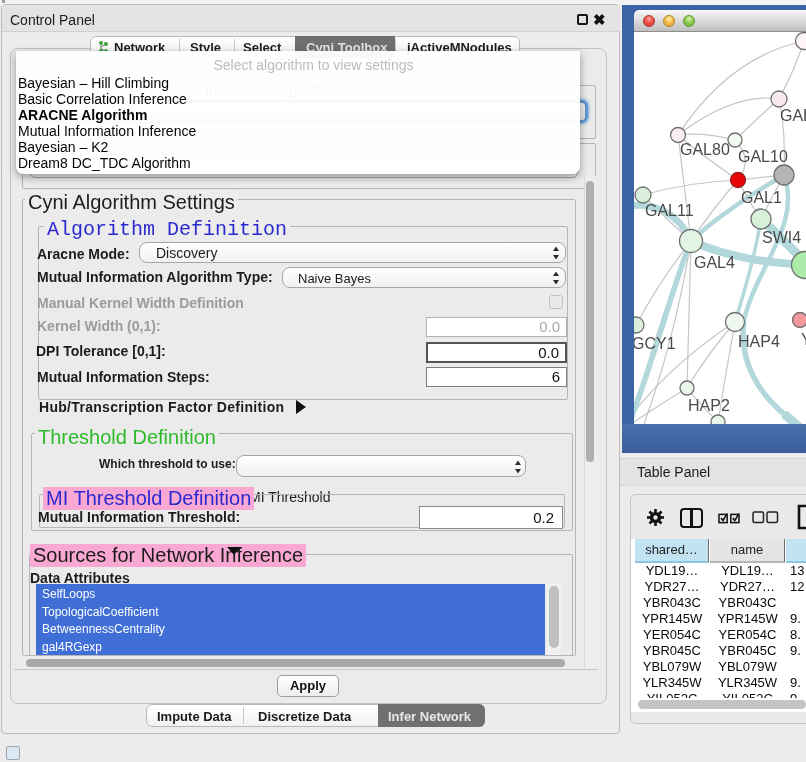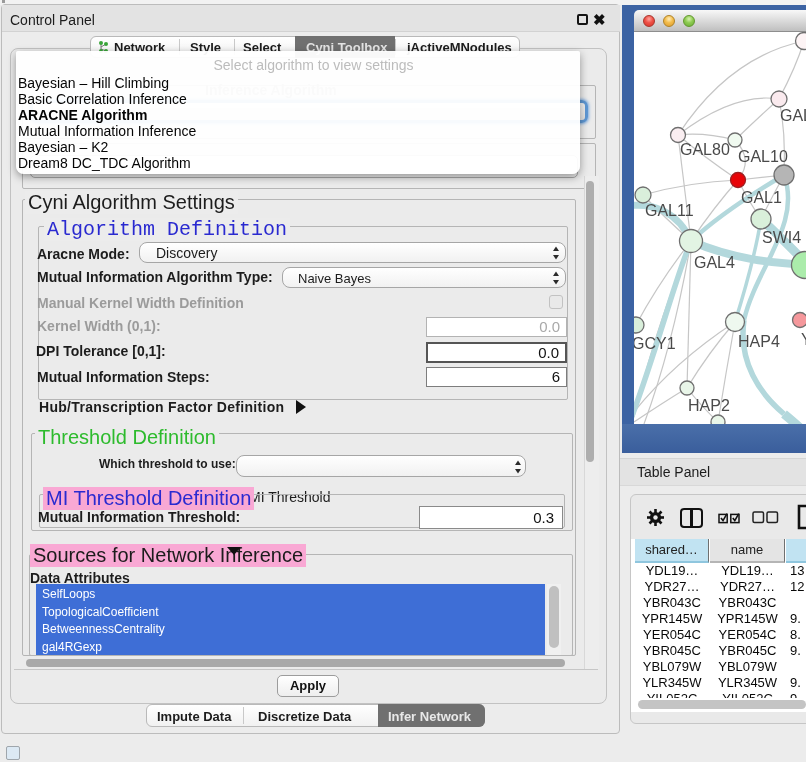--- a/index.html
+++ b/index.html
@@ -102,21 +102,21 @@
 <div class="combo" style="left:236px;top:455px;width:290px;height:22px;"></div>
 <div class="lbl t14" style="left:249px;top:457px;margin-top:32px;">MI Threshold</div>
 <svg class="abs" style="left:514px;top:460px;" width="8" height="14" viewBox="0 0 8 14">
     <path d="M4,0.5 L7,5 L1,5 Z" fill="#2b2b2b"></path>
     <path d="M4,13.5 L7,9 L1,9 Z" fill="#2b2b2b"></path>
   </svg>
 
 <div class="gbox" style="left:39px;top:494px;width:526px;height:34px;"></div>
 <div class="gcap" style="left:43px;top:487px;color:#2a2ad0;background:#f9a8d4;">MI Threshold Definition</div>
 <div class="lbl b t14" style="left:38px;top:509px;">Mutual Information Threshold:</div>
-<div class="field" style="left:419px;top:506px;width:144px;height:23px;border-color:#8a8a8a;color:#111;font-size:15px;line-height:21px;padding-right:8px;">0.3</div>
+<div class="field" style="left:419px;top:506px;width:144px;height:23px;border-color:#8a8a8a;color:#111;font-size:15px;line-height:21px;padding-right:8px;">0.2</div>
 
 <div class="gbox" style="left:29px;top:554px;width:544px;height:102px;"></div>
 <div class="gcap" style="left:30px;top:544px;background:#f9a8d4;">Sources for Network Inference</div>
 <div class="abs" style="left:227px;top:547px;width:0;height:0;border-top:8px solid #111;border-left:7px solid transparent;border-right:7px solid transparent;"></div>
 <div class="lbl b t14" style="left:30px;top:570px;">Data Attributes</div>
 <div class="abs" style="left:36px;top:584px;width:509px;height:71px;background:#3e6ed6;"></div>
 <div class="abs" style="left:42px;top:586px;width:400px;font-size:12px;color:#fff;line-height:17.6px;">SelfLoops<br>TopologicalCoefficient<br>BetweennessCentrality<br>gal4RGexp</div>
 <div class="abs" style="left:547px;top:584px;width:14px;height:71px;background:#f0f0f0;"></div>
 <div class="abs" style="left:549px;top:586px;width:10px;height:62px;background:#c0c0c0;border-radius:5px;"></div>
 

